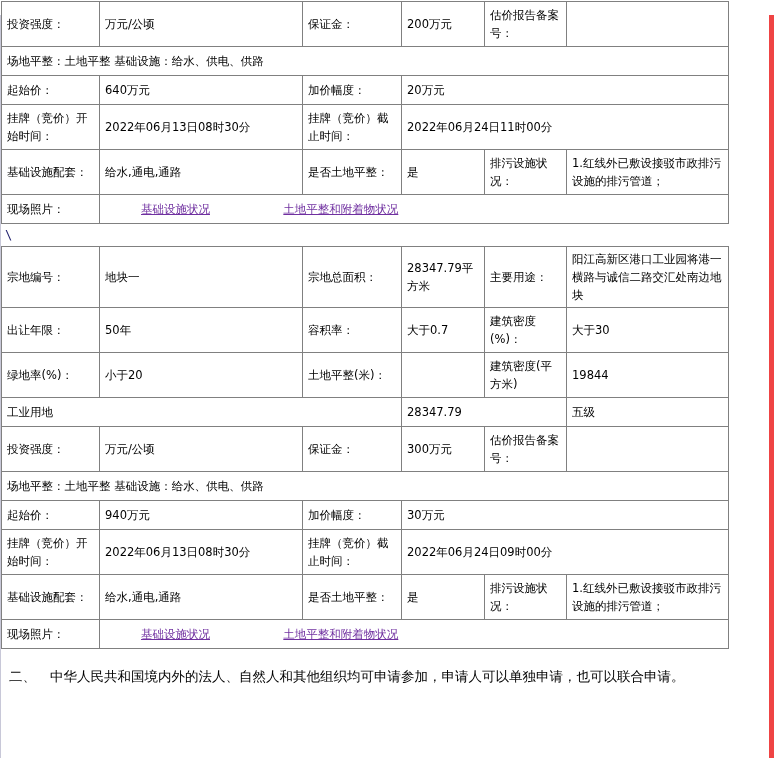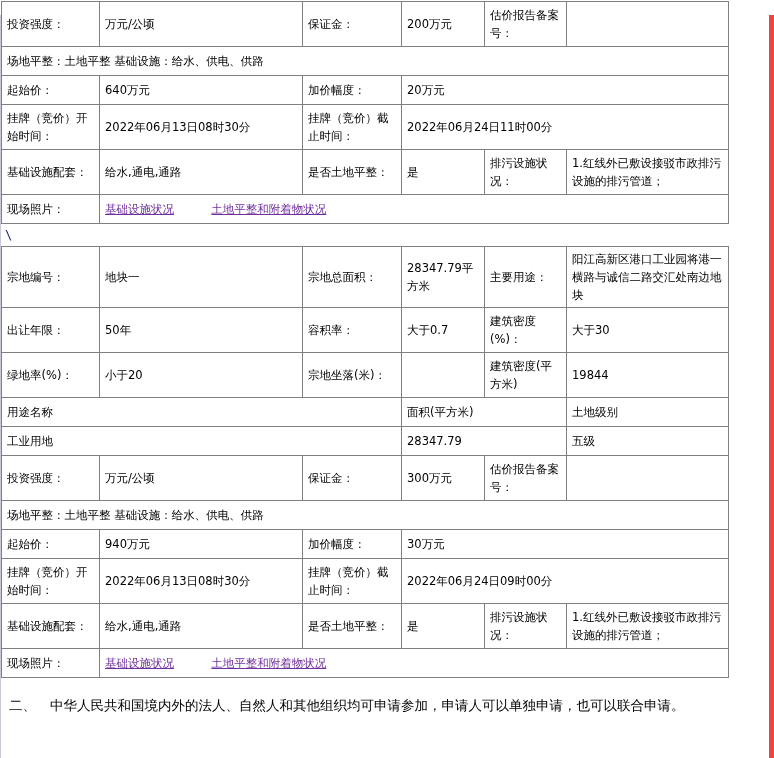--- a/index.html
+++ b/index.html
@@ -51,20 +51,21 @@
     color: #1a1a6a;
     height: 22px;
     line-height: 22px;
     padding-left: 4px;
     letter-spacing: 0;
   }
   .tbl2 { margin-top: 0px; }
   a.doclink {
     color: #7030a0;
     cursor: pointer;
+    margin-left: 36px;
   }
   .link-sep { display: inline-block; width: 30px; }
   .notes {
     margin-top: 16px;
     padding-left: 8px;
     padding-right: 4px;
   }
   .note-p {
     font-size: 13.5px;
     line-height: 22px;
@@ -157,29 +158,24 @@
         <td>出让年限：</td>
         <td>50年</td>
         <td>容积率：</td>
         <td>大于0.7</td>
         <td>建筑密度(%)：</td>
         <td>大于30</td>
       </tr>
       <tr class="row-tall">
         <td>绿地率(%)：</td>
         <td>小于20</td>
-        <td>宗地坐落(米)：</td>
+        <td>土地平整(米)：</td>
         <td></td>
         <td>建筑密度(平方米)</td>
         <td>19844</td>
-      </tr>
-      <tr class="row-short">
-        <td colspan="3">用途名称</td>
-        <td colspan="2">面积(平方米)</td>
-        <td>土地级别</td>
       </tr>
       <tr class="row-short">
         <td colspan="3">工业用地</td>
         <td colspan="2">28347.79</td>
         <td>五级</td>
       </tr>
       <tr class="row-tall">
         <td>投资强度：</td>
         <td>万元/公顷</td>
         <td>保证金：</td>

